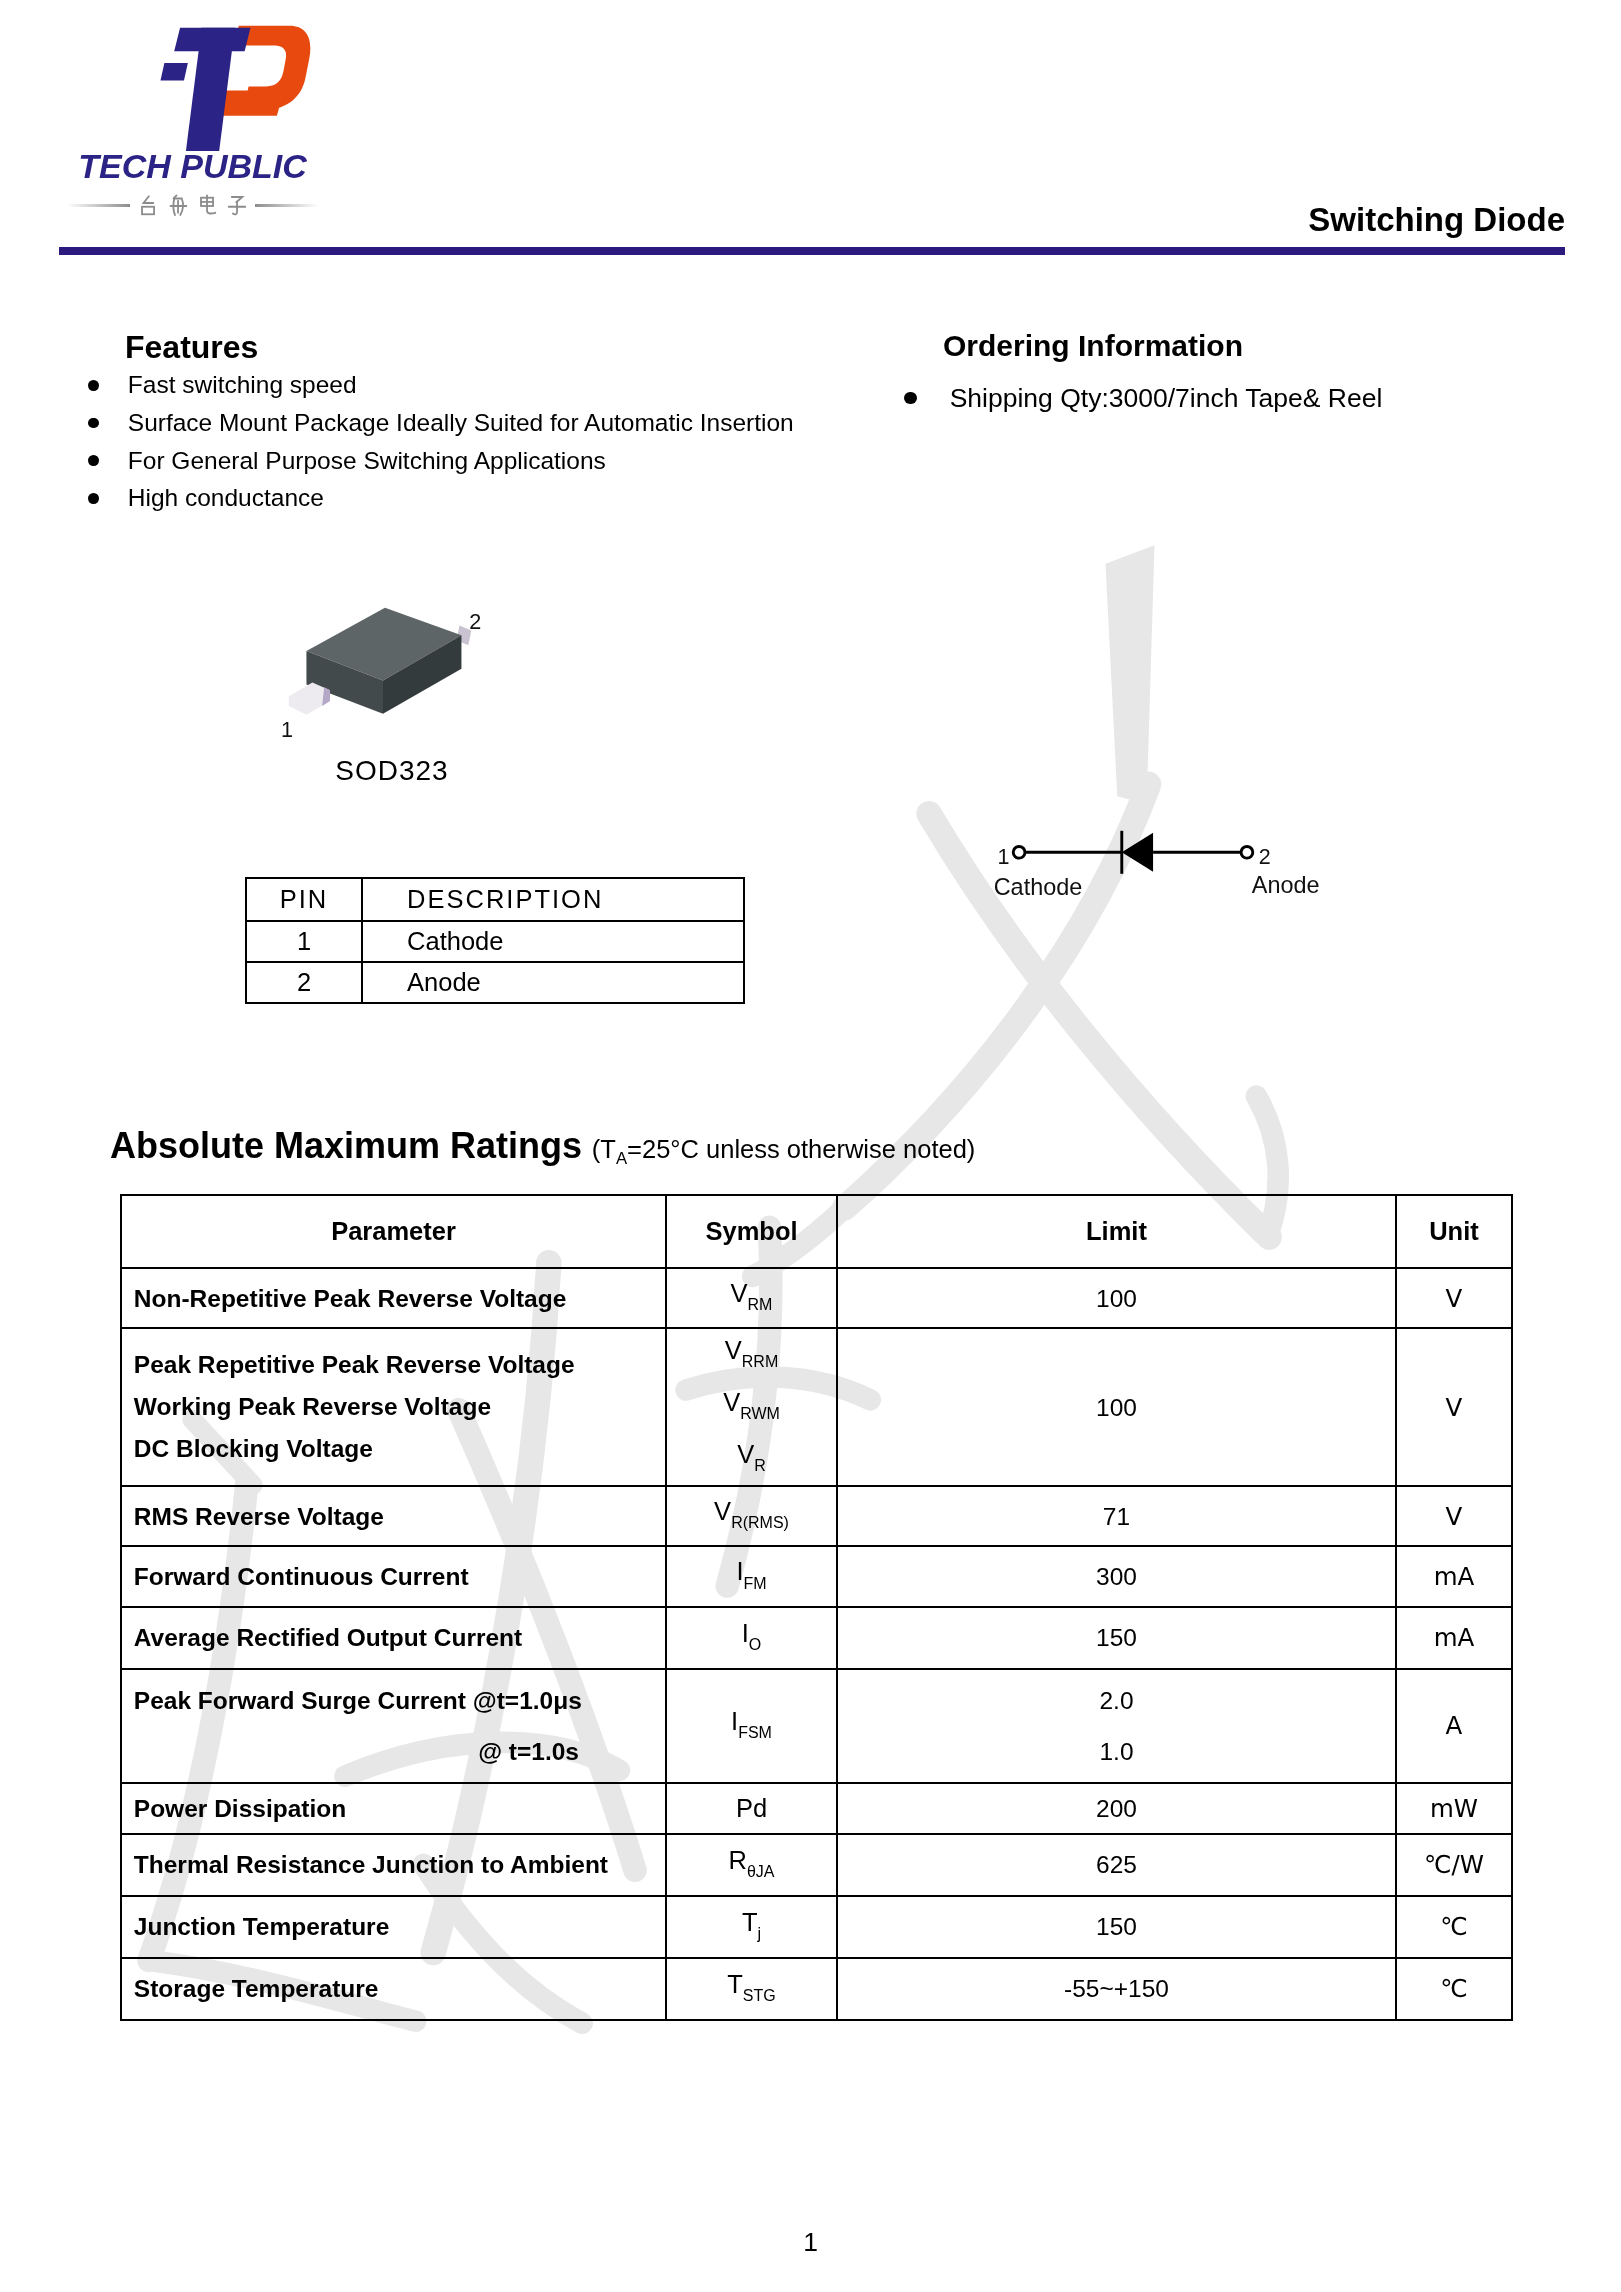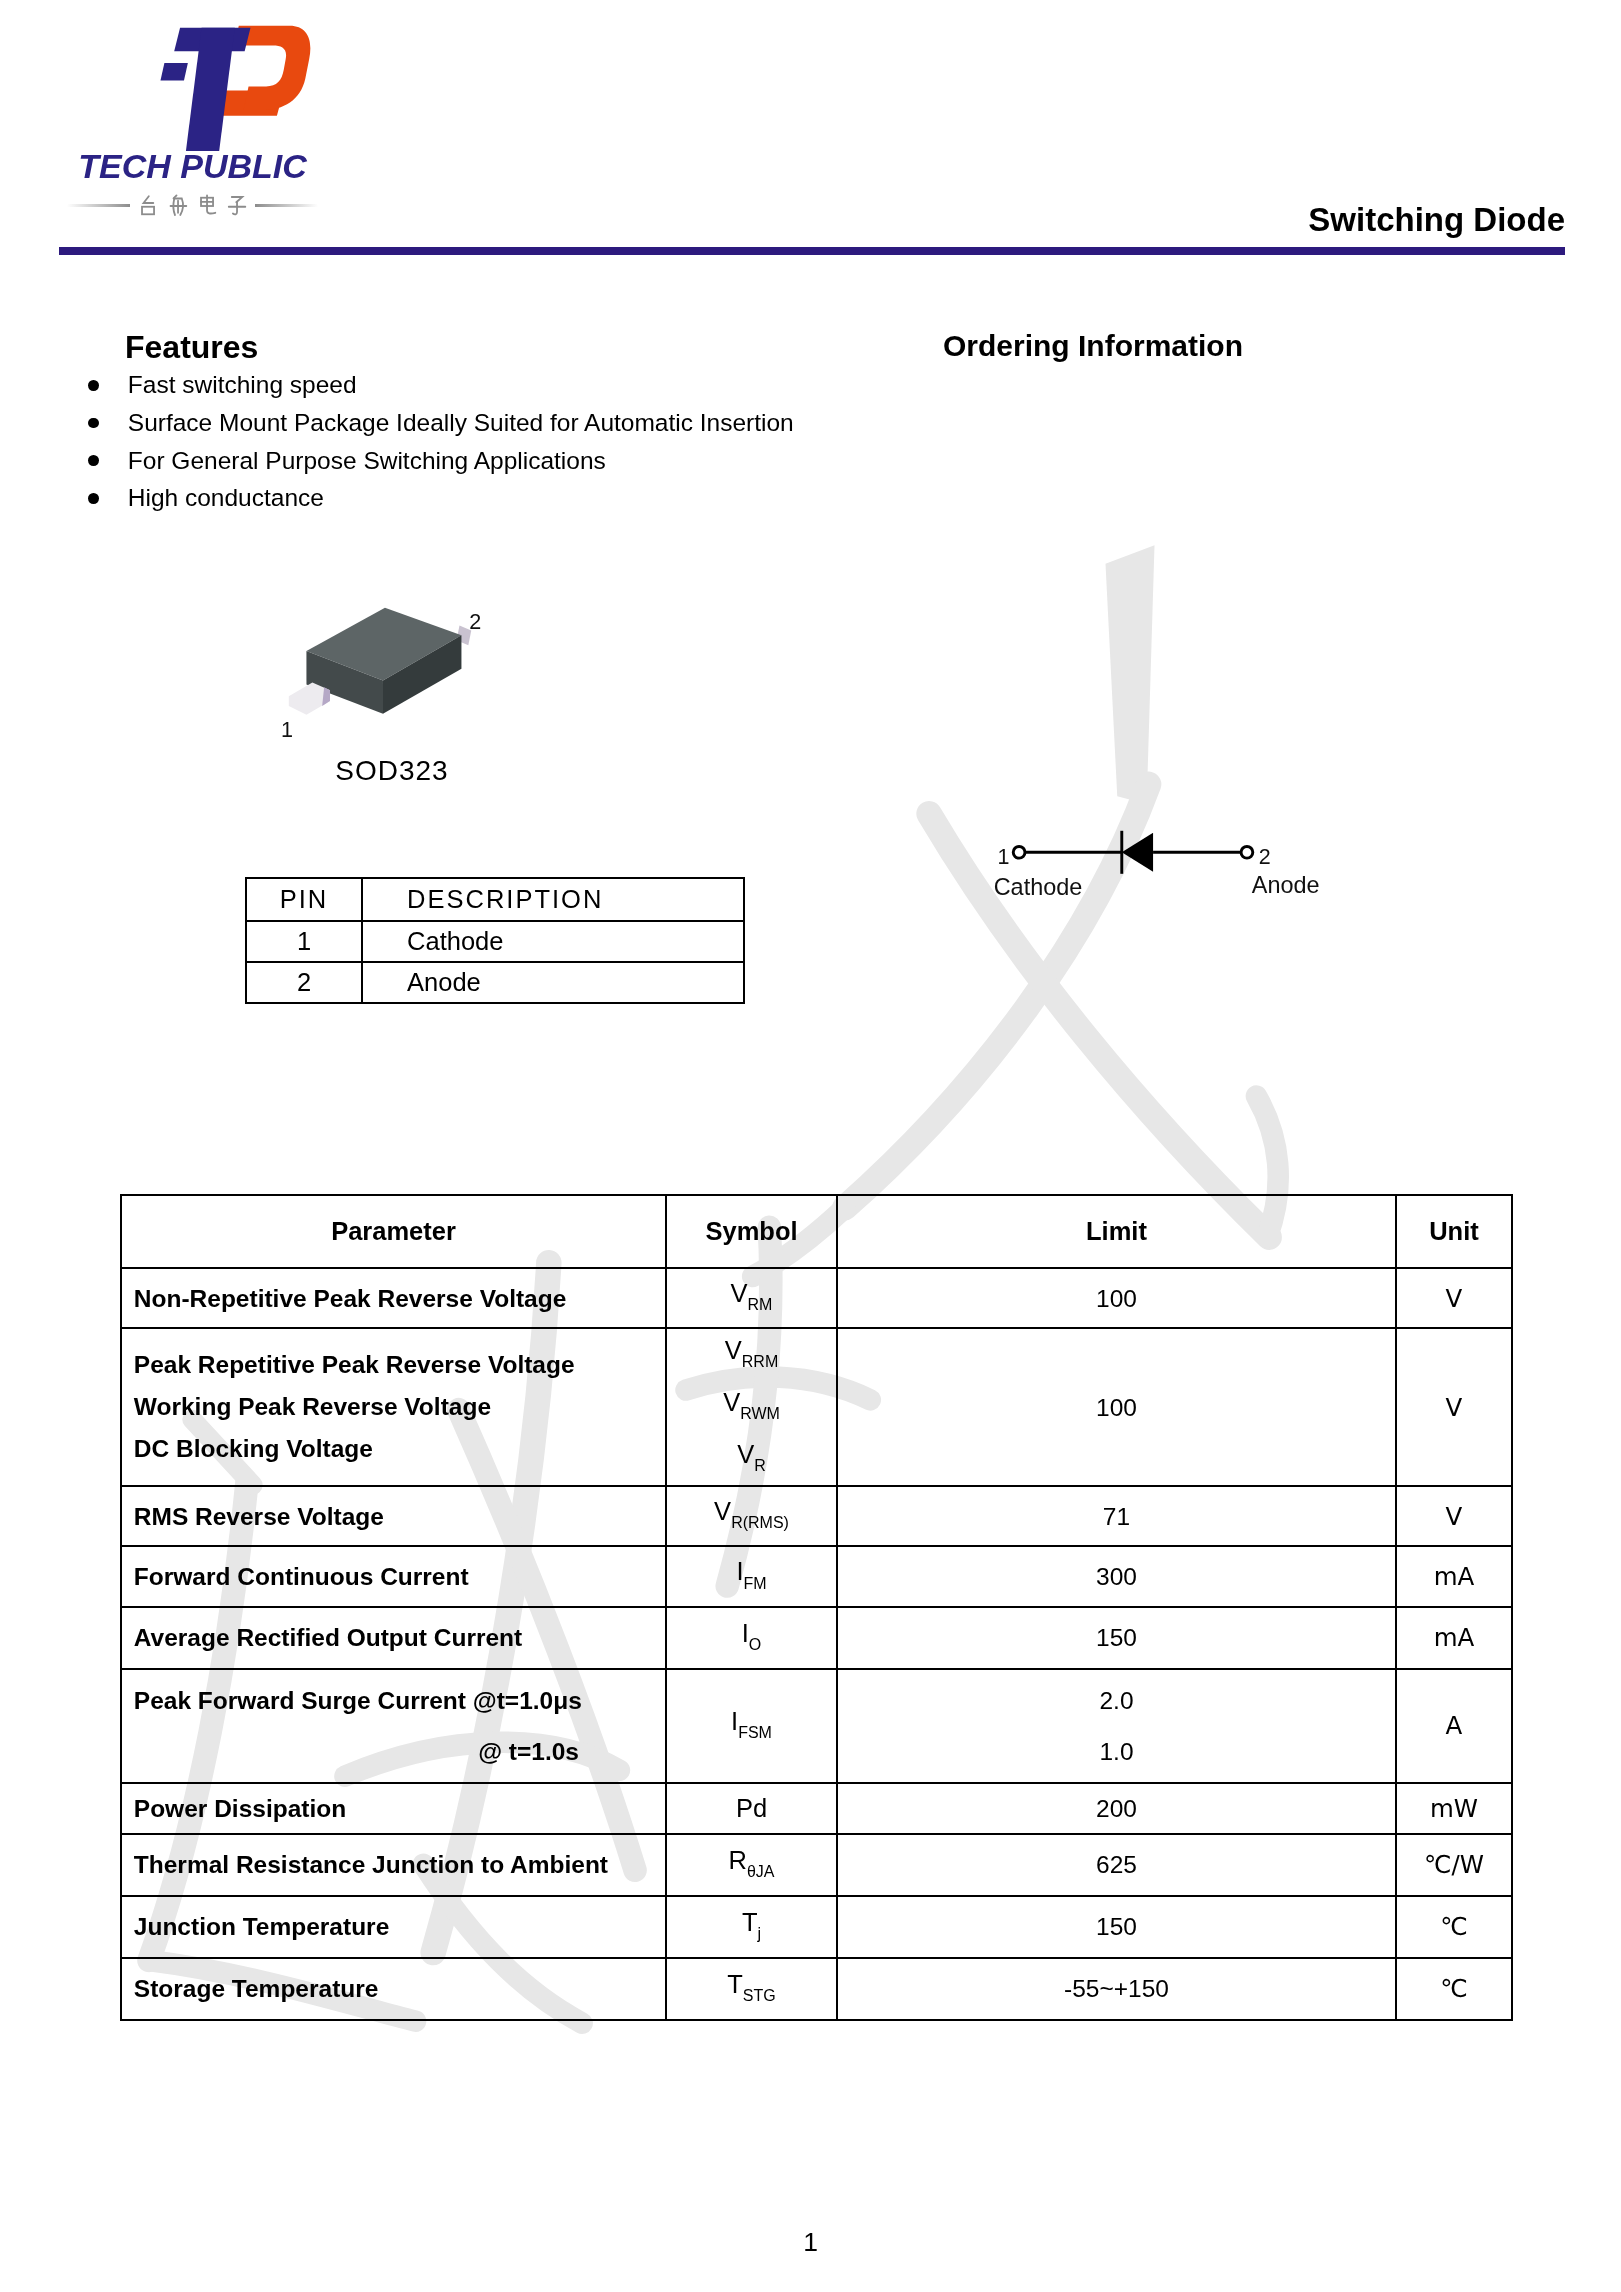--- a/index.html
+++ b/index.html
@@ -157,20 +157,26 @@
         <span class="dot"></span>
         <span class="txt">For General Purpose Switching Applications</span>
       </div>
       <div class="b-item">
         <span class="dot"></span>
         <span class="txt">High conductance</span>
       </div>
     </div>
 
   <div class="abs h-ordering">Ordering Information</div>
+  <div class="abs order-list" id="order-list">
+      <div class="b-item">
+        <span class="dot"></span>
+        <span class="txt">Shipping Qty:3000/7inch Tape&amp; Reel</span>
+      </div>
+    </div>
 
   <svg class="abs pkg-svg" width="206" height="157" viewBox="0 0 210 160">
     <polygon points="184,26 196,31 193,46 181,41" fill="#c9c2d0"></polygon>
     <polygon points="28,52 108,8 186,36 106,82" fill="#5d6566"></polygon>
     <polygon points="28,52 106,82 106,116 28,86" fill="#434a4b"></polygon>
     <polygon points="106,82 186,36 186,70 106,116" fill="#343b3c"></polygon>
     <path d="M10,98 L34,84 L52,92 L52,103 L28,117 L10,108 Z" fill="#edebef"></path>
     <path d="M46,89 L52,92 L52,103 L44,108 Z" fill="#b5a8c6"></path>
     <text x="194" y="30" font-size="22" fill="#111" id="pkg-pin2">2</text>
     <text x="2" y="140" font-size="22" fill="#111" id="pkg-pin1">1</text>
@@ -204,20 +210,24 @@
     <line x1="155" y1="10" x2="155" y2="54" stroke="#000" stroke-width="3"></line>
     <polygon points="155,32 187,12 187,52" fill="#000"></polygon>
     <circle cx="50" cy="32" r="6" fill="#fff" stroke="#000" stroke-width="3"></circle>
     <circle cx="283" cy="32" r="6" fill="#fff" stroke="#000" stroke-width="3"></circle>
     <text x="28" y="44" font-size="22" fill="#111" id="dio-pin1">1</text>
     <text x="295" y="44" font-size="22" fill="#111" id="dio-pin2">2</text>
     <text x="24" y="76" font-size="24" fill="#111" id="dio-cathode">Cathode</text>
     <text x="288" y="74" font-size="24" fill="#111" id="dio-anode">Anode</text>
   </svg>
 
+  <div class="abs amr-head">
+    <span class="amr-title">Absolute Maximum Ratings</span>
+    <span class="amr-cond"><span>(T</span><sub>A</sub><span>=25°C unless otherwise noted)</span></span>
+  </div>
 
   <div class="abs ratings-wrap">
     <table class="ratings">
       <colgroup>
           <col style="width:545px">
           <col style="width:171px">
           <col style="width:559px">
           <col style="width:116px">
         </colgroup>
       <thead>

